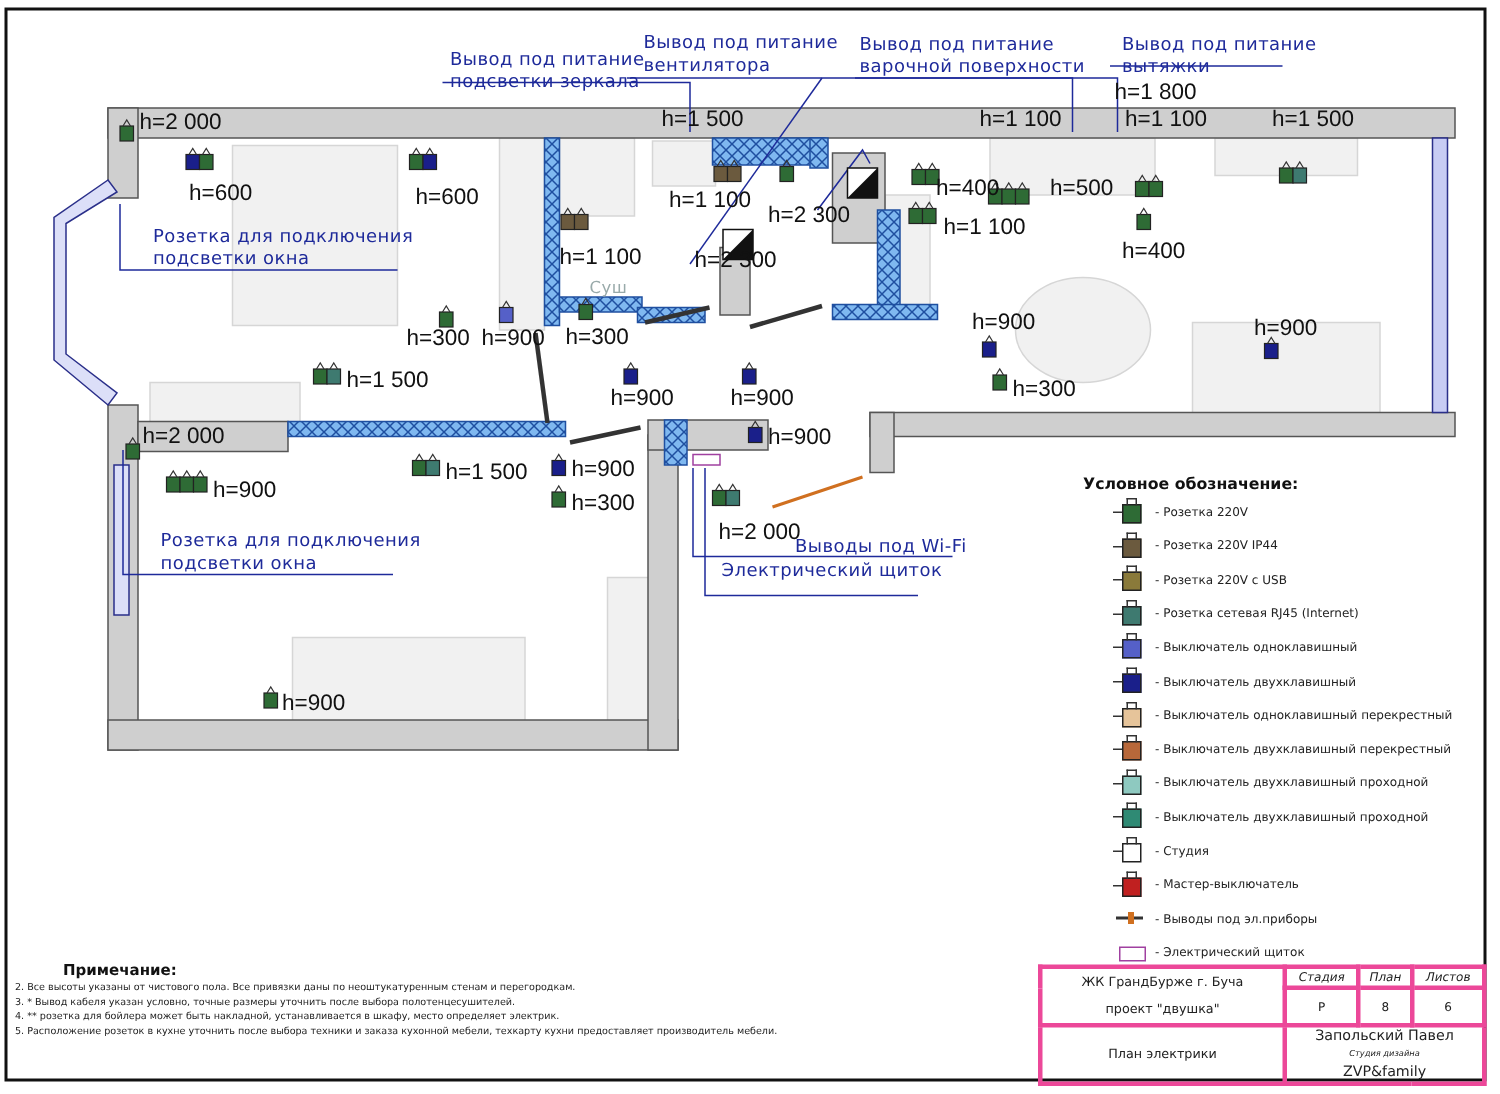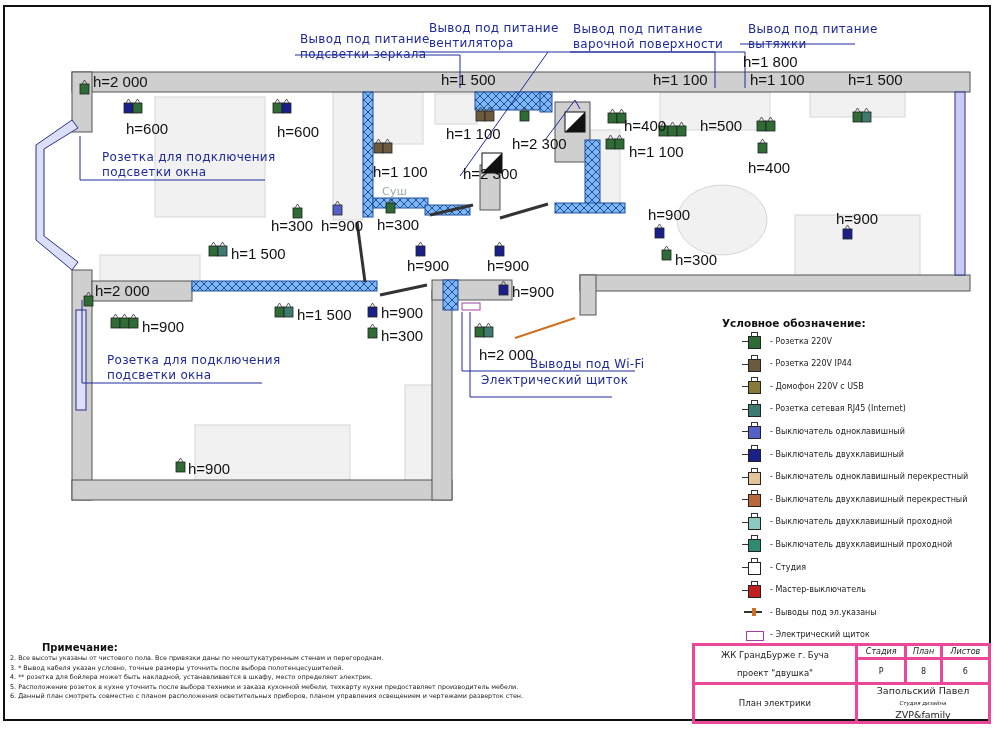--- a/index.html
+++ b/index.html
@@ -215,21 +215,21 @@
 <div class="note" style="left:102px;top:150px;">
   <div>Розетка для подключения</div>
   <div>подсветки окна</div>
 </div>
 <div class="note" style="left:107px;top:353px;">
   <div>Розетка для подключения</div>
   <div>подсветки окна</div>
 </div>
 <div class="note" style="left:530px;top:357px;">Выводы под Wi-Fi</div>
 <div class="note" style="left:481px;top:373px;">Электрический щиток</div>
-<div class="note" style="left:382px;top:184px;color:#9aa;font-size:11px;">Суш</div>
+<div class="note" style="left:393px;top:184px;color:#9aa;font-size:11px;">Суш</div>
 
 <div class="lbl" style="left:93px;top:74px;">h=2 000</div>
 <div class="lbl" style="left:126px;top:121px;">h=600</div>
 <div class="lbl" style="left:277px;top:124px;">h=600</div>
 <div class="lbl" style="left:441px;top:72px;">h=1 500</div>
 <div class="lbl" style="left:446px;top:126px;">h=1 100</div>
 <div class="lbl" style="left:373px;top:164px;">h=1 100</div>
 <div class="lbl" style="left:512px;top:136px;">h=2 300</div>
 <div class="lbl" style="left:463px;top:166px;">h=2 300</div>
 <div class="lbl" style="left:624px;top:118px;">h=400</div>
@@ -275,21 +275,21 @@
         <div style="position:absolute;left:9px;top:-1px;width:5px;height:4px;border:1px solid #333;border-bottom:none"></div>
       </div>
       <span>- Розетка 220V IP44</span>
     </div>
     <div class="legend-row" style="top: 378.2px;">
       <div class="sym">
         <div style="position:absolute;left:0;top:8px;width:6px;height:1px;background:#333"></div>
         <div style="position:absolute;left:6px;top:3px;width:11px;height:11px;background:#8a7a3a;border:1px solid #222"></div>
         <div style="position:absolute;left:9px;top:-1px;width:5px;height:4px;border:1px solid #333;border-bottom:none"></div>
       </div>
-      <span>- Домофон 220V с USB</span>
+      <span>- Розетка 220V с USB</span>
     </div>
     <div class="legend-row" style="top: 400.8px;">
       <div class="sym">
         <div style="position:absolute;left:0;top:8px;width:6px;height:1px;background:#333"></div>
         <div style="position:absolute;left:6px;top:3px;width:11px;height:11px;background:#3e7a70;border:1px solid #222"></div>
         <div style="position:absolute;left:9px;top:-1px;width:5px;height:4px;border:1px solid #333;border-bottom:none"></div>
       </div>
       <span>- Розетка сетевая RJ45 (Internet)</span>
     </div>
     <div class="legend-row" style="top: 423.4px;">
@@ -354,37 +354,36 @@
         <div style="position:absolute;left:6px;top:3px;width:11px;height:11px;background:#c02020;border:1px solid #222"></div>
         <div style="position:absolute;left:9px;top:-1px;width:5px;height:4px;border:1px solid #333;border-bottom:none"></div>
       </div>
       <span>- Мастер-выключатель</span>
     </div>
     <div class="legend-row" style="top: 604.2px;">
       <div class="sym">
         <div style="position:absolute;left:2px;top:7px;width:18px;height:2px;background:#333"></div>
         <div style="position:absolute;left:10px;top:4px;width:4px;height:8px;background:#d07020"></div>
       </div>
-      <span>- Выводы под эл.указаны</span>
+      <span>- Выводы под эл.приборы</span>
     </div>
     <div class="legend-row" style="top: 626.8px;">
       <div class="sym">
         <div style="position:absolute;left:4px;top:4px;width:16px;height:8px;border:1px solid #a040a0"></div>
       </div>
       <span>- Электрический щиток</span>
     </div>
   </div>
 
 <div class="notes-box">
   <div class="notes-title">Примечание:</div>
   <div class="notes-item">2. Все высоты указаны от чистового пола. Все привязки даны по неоштукатуренным стенам и перегородкам.</div>
   <div class="notes-item">3. * Вывод кабеля указан условно, точные размеры уточнить после выбора полотенцесушителей.</div>
   <div class="notes-item">4. ** розетка для бойлера может быть накладной, устанавливается в шкафу, место определяет электрик.</div>
   <div class="notes-item">5. Расположение розеток в кухне уточнить после выбора техники и заказа кухонной мебели, техкарту кухни предоставляет производитель мебели.</div>
-  <div class="notes-item">6. Данный план смотреть совместно с планом расположения осветительных приборов, планом управления освещением и чертежами разверток стен.</div>
 </div>
 
 <table class="stamp">
   <tbody>
       <tr style="height:14px;">
     <td rowspan="2" style="width:160px;font-size:8.5px;line-height:18px;">
       <div>ЖК ГрандБурже г. Буча</div>
       <div>проект "двушка"</div>
     </td>
     <td class="stamp-hdr">Стадия</td>

